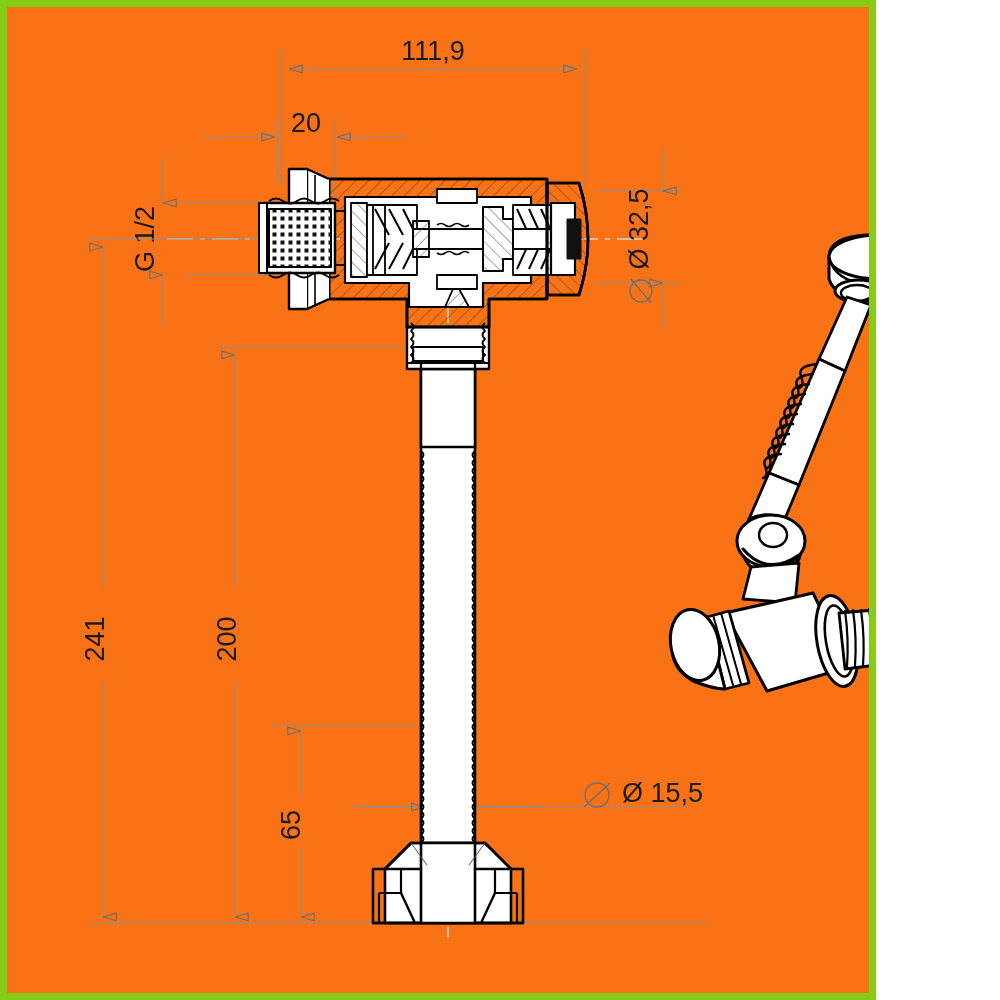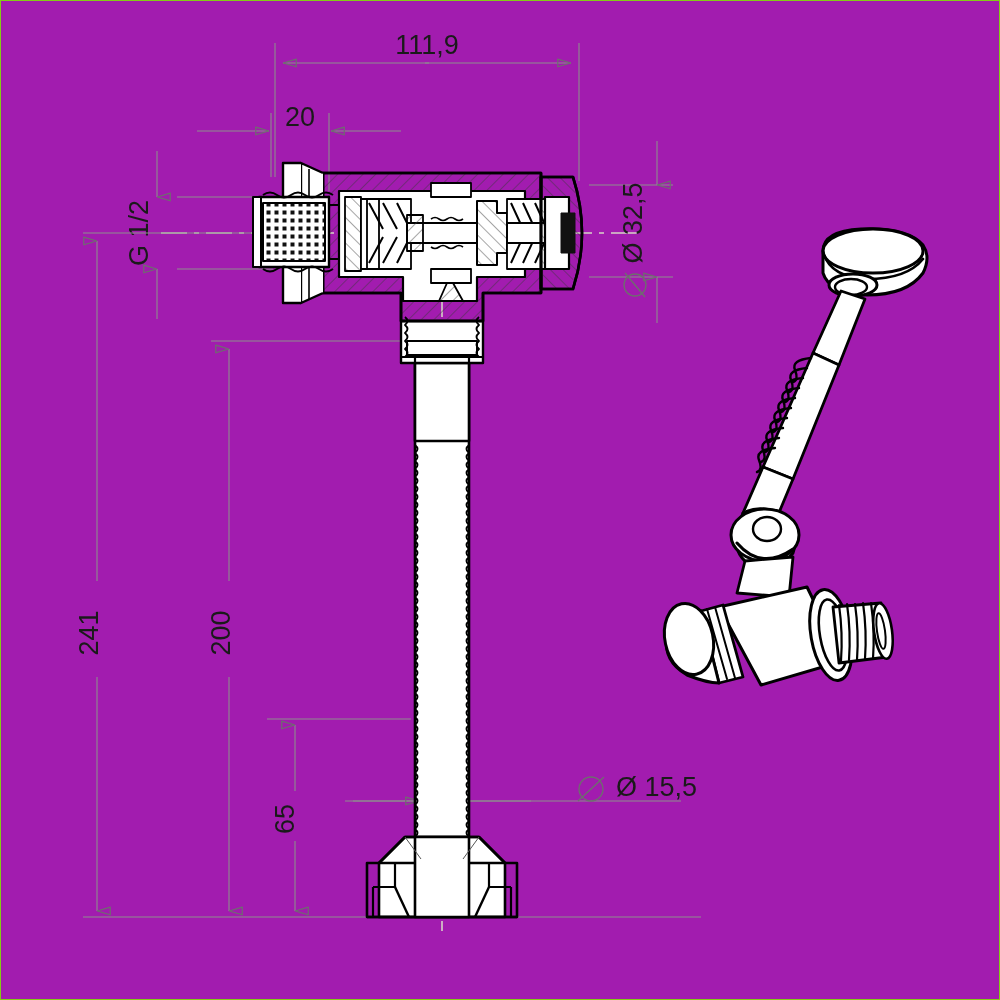--- a/index.html
+++ b/index.html
@@ -5,24 +5,24 @@
   html, body {
     margin: 0;
     padding: 0;
     background: #ffffff;
   }
   body {
     font-family: "Liberation Sans", sans-serif;
   }
   #sheet {
     position: relative;
-    width: 1000px;
+    width: 876px;
     height: 1000px;
-    background: #a21caf;
-    border: 1px solid #84cc16;
+    background: #f97316;
+    border: 7px solid #84cc16;
     box-sizing: border-box;
     overflow: hidden;
   }
   #sheet svg {
     position: absolute;
     left: 0;
     top: 0;
     display: block;
   }
   .dimtext {

